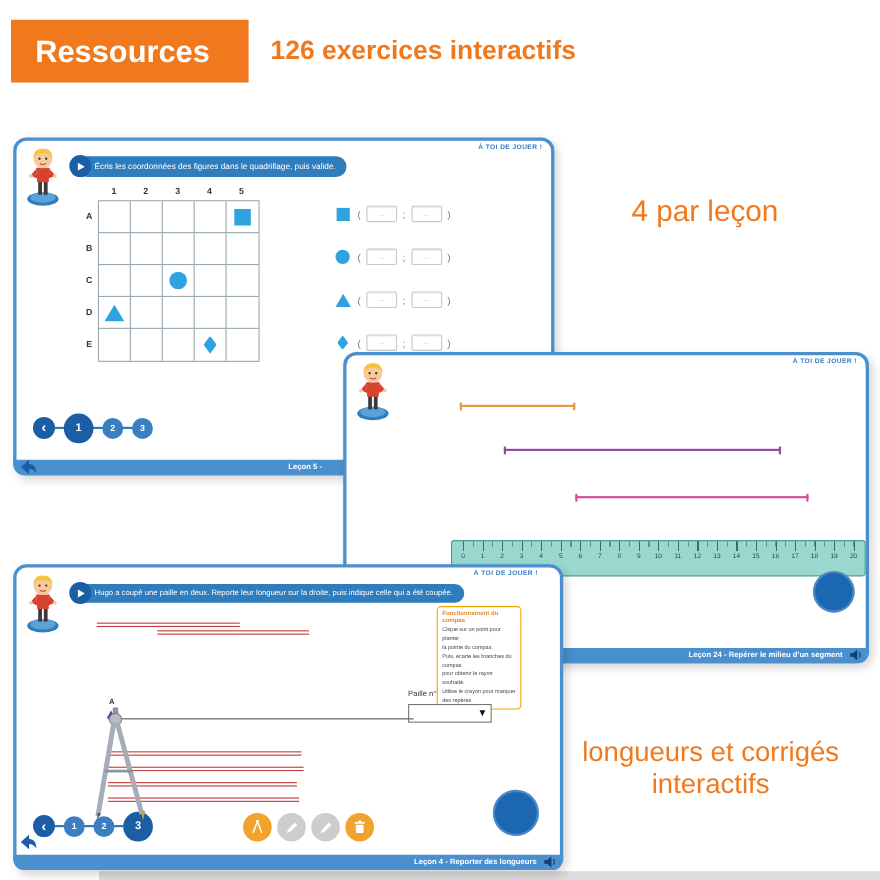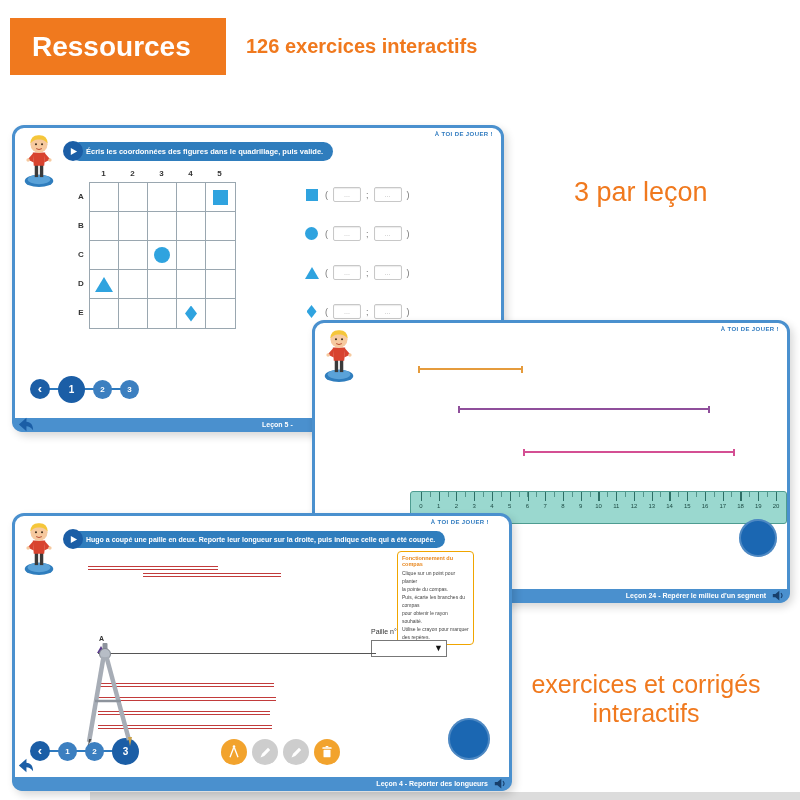--- a/index.html
+++ b/index.html
@@ -1,37 +1,37 @@
 <!DOCTYPE html>
 <html><head>
 <meta charset="utf-8">
 <style>
   html,body{margin:0;padding:0}
   body{width:800px;height:800px;position:relative;background:#fff;font-family:"Liberation Sans",sans-serif;overflow:hidden}
 
   
   .banner-box{position:absolute;left:10px;top:18px;width:216px;height:57px;background:#f0791e;color:#fff;font-size:28px;font-weight:bold;line-height:57px;padding-left:22px;box-sizing:border-box}
-  .banner-sub{position:absolute;left:246px;top:18px;height:57px;line-height:57px;color:#f0791e;font-size:20px;font-weight:bold}
+  .banner-sub{position:absolute;left:246px;top:18px;height:57px;line-height:57px;color:#f0791e;font-size:24px;font-weight:bold}
   .note{color:#f0791e}
   .note-per-lesson{position:absolute;left:574px;top:177px;font-size:27px}
   .note-printable{position:absolute;left:500px;top:670px;width:292px;text-align:center;font-size:25px;line-height:1.15}
   .bottom-edge{position:absolute;left:90px;top:792px;width:710px;height:8px;background:#dcdcdc}
 
   
   .window{position:absolute;background:#fff;border:3px solid #4a90ce;border-radius:12px;box-shadow:3px 4px 9px rgba(0,0,0,.16);box-sizing:border-box}
   #win1{left:12px;top:125px;width:492px;height:307px;z-index:1}
   #win2{left:312px;top:320px;width:478px;height:283px;z-index:2}
   #win3{left:12px;top:513px;width:500px;height:278px;z-index:3}
 
   .tagline{position:absolute;top:3px;right:8px;font-size:6px;font-weight:bold;color:#2e7abf;letter-spacing:.4px}
   #win3 .tagline{right:20px}
   .mascot{position:absolute;left:5px;top:4px;width:38px;height:56px;z-index:2}
   .header-pill{position:absolute;left:48px;top:13px;display:flex;align-items:center}
   .play-badge{width:20px;height:20px;border-radius:50%;background:#1b5ea6;flex:none;display:flex;align-items:center;justify-content:center;z-index:1}
-  .pill-text{background:#2f7dbd;color:#fff;font-size:7.5px;font-weight:bold;padding:5px 10px 5px 16px;border-radius:10px;margin-left:-13px;white-space:nowrap}
+  .pill-text{background:#2f7dbd;color:#fff;font-size:7.5px;font-weight:normal;padding:5px 10px 5px 16px;border-radius:10px;margin-left:-13px;white-space:nowrap}
   #win2 .pill-text{font-size:8px}
   #win3 .pill-text{font-size:7px}
 
   .win-footer{position:absolute;left:-3px;right:-3px;bottom:-3px;height:14px;background:#4a90ce;border-radius:0 0 10px 10px;color:#fff;font-size:7px;font-weight:bold;line-height:14px}
   .footer-label{position:absolute;right:24px;top:0;white-space:nowrap}
   #win1 .footer-label{left:250px;right:auto}
   .speaker{position:absolute;right:5px;top:1px;width:13px;height:11px}
   .back-arrow{position:absolute;width:19px;height:19px;z-index:4}
   #win1 .back-arrow{left:1px;top:287px}
   #win3 .back-arrow{left:1px;top:240px}
@@ -107,23 +107,23 @@
   .toolbar{position:absolute;left:206px;top:223px;display:flex;gap:5px}
   .tool{width:26px;height:26px;border-radius:50%;display:flex;align-items:center;justify-content:center}
   .tool.orange{background:#f2a32d}
   .tool.grey{background:#cdcdcd}
 </style>
 </head>
 <body>
 
 <div class="banner-box">Ressources</div>
 <div class="banner-sub">126 exercices interactifs</div>
-<div class="note note-per-lesson">3 par leçon</div>
+<div class="note note-per-lesson">4 par leçon</div>
 <div class="note note-printable">
-  <div>exercices et corrigés</div>
+  <div>longueurs et corrigés</div>
   <div>interactifs</div>
 </div>
 <div class="bottom-edge"></div>
 
 <div id="win1" class="window">
   <div class="tagline">À TOI DE JOUER !</div>
   <div class="mascot"><svg viewBox="0 0 40 58" width="38" height="56">
         <ellipse cx="20" cy="51" rx="15" ry="6.5" fill="#2f7dbd"></ellipse>
         <ellipse cx="20" cy="49.5" rx="12" ry="5" fill="#5aa2d8"></ellipse>
         <rect x="15.5" y="34" width="3.6" height="13" fill="#3a3a3a"></rect>

